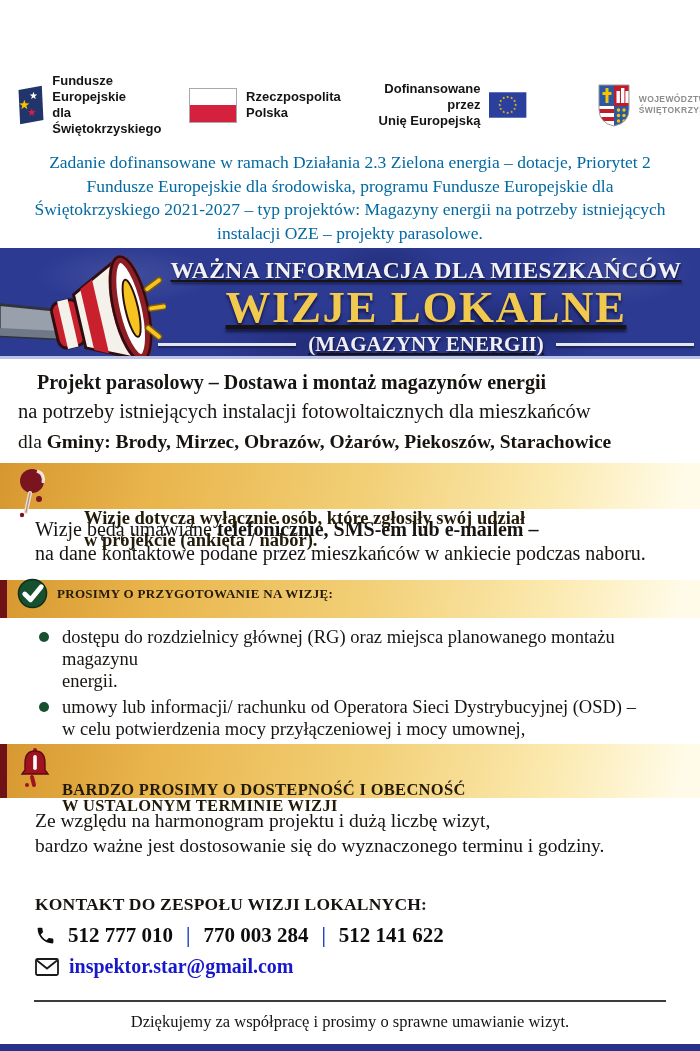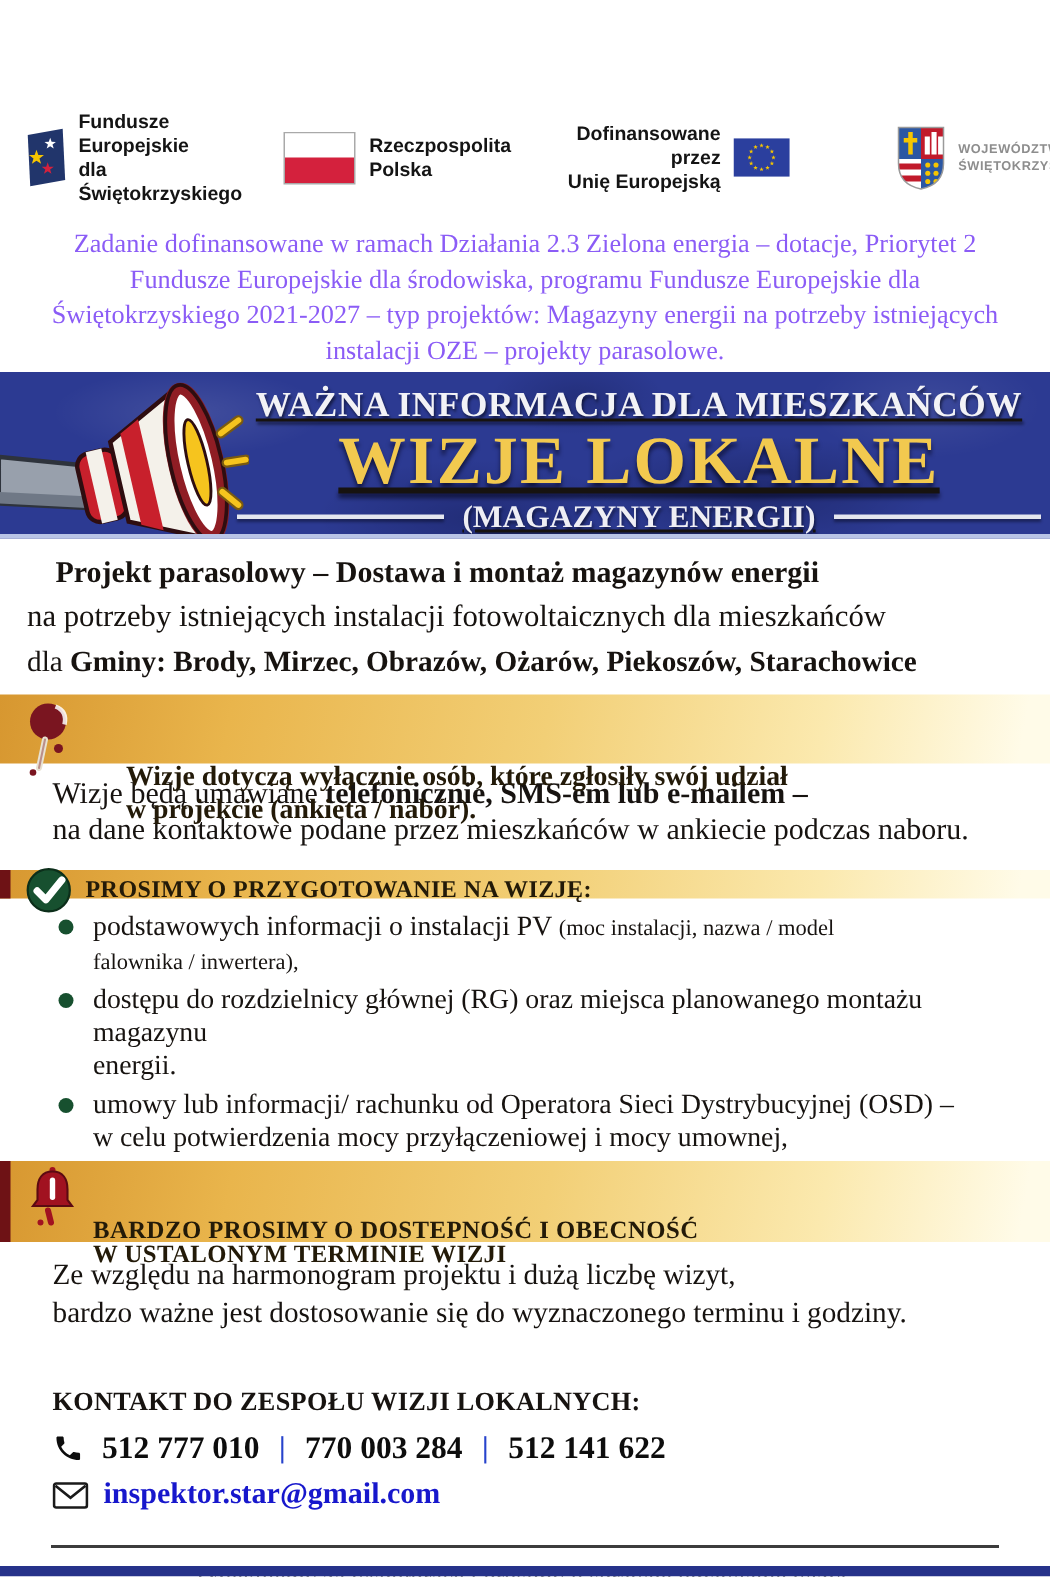--- a/index.html
+++ b/index.html
@@ -24,21 +24,21 @@
   .fin-group { margin-left:34px; }
   .flag-pl { width:48px; height:35px; border:1px solid #a9a9a9; }
   .flag-pl .w { height:50%; background:#ffffff; }
   .flag-pl .r { height:50%; background:#d4213d; }
   .hdr-divider { width:2px; height:58px; background:#4a4a4a; margin-left:40px; }
   .reg-group { margin-left:30px; }
   .reg-label { font-size:8.5px; font-weight:bold; color:#8d8d8d; letter-spacing:.4px; line-height:1.3; white-space:pre-line; margin-left:8px; }
   
   .intro {
     margin-top:11px; text-align:center; font-size:17.5px; line-height:23.5px;
-    white-space:pre-line; color:#8b5cf6;
+    white-space:pre-line; color:#0369a1;
   }
   
   .banner {
     position:relative; margin-top:3px; height:111px; overflow:hidden;
     background-color:#2c3a92;
     background-image:
       radial-gradient(ellipse 140px 45px at 18% 25%, rgba(255,255,255,.10), transparent 65%),
       radial-gradient(ellipse 180px 60px at 72% 75%, rgba(0,0,25,.28), transparent 65%),
       radial-gradient(ellipse 120px 55px at 88% 20%, rgba(255,255,255,.08), transparent 65%),
       radial-gradient(ellipse 160px 60px at 45% 90%, rgba(0,0,30,.22), transparent 65%),
@@ -73,21 +73,21 @@
     background:linear-gradient(100deg,#d79730 0%, #e9b54c 22%, #f2cf76 52%, #fbe9ae 78%, #fffbe8 97%);
     color:#231a08;
   }
   .band-redstrip::before {
     content:""; position:absolute; left:0; top:0; bottom:0; width:7px; background:#6e1215;
   }
   .band-pin { margin-top:6px; height:46px; padding:2px 0 0 84px; font-weight:bold; font-size:18.5px; line-height:21.5px; white-space:pre-line; }
   .pin-icon { position:absolute; left:15px; top:3px; width:36px; height:54px; }
   .para1 { margin-top:8px; padding-left:35px; font-size:20px; line-height:24px; }
   .para1 b { font-weight:bold; }
-  .band-check { margin-top:15px; height:19px; padding-left:57px; font-weight:bold; font-size:16px; line-height:28px; letter-spacing:.3px; }
+  .band-check { margin-top:15px; height:38px; padding-left:57px; font-weight:bold; font-size:13px; line-height:28px; letter-spacing:.3px; }
   .check-icon { position:absolute; left:17px; top:-2px; width:31px; height:31px; }
   .bullets { margin-top:8px; list-style:none; padding-left:39px; width:660px; }
   .bullets li { position:relative; padding-left:23px; font-size:18.5px; line-height:22px; margin-bottom:3px; white-space:pre-line; }
   .bullets .dot { position:absolute; left:0; top:6px; width:10px; height:10px; border-radius:50%; background:#17502f; }
   .bullets .small { font-size:15px; }
   .band-bell { margin-top:0; height:54px; padding:4.5px 0 0 62px; font-weight:bold; font-size:16.5px; line-height:16.5px; letter-spacing:.3px; white-space:pre-line; }
   .bell-icon { position:absolute; left:20px; top:3px; width:30px; height:42px; }
   .para2 { margin-top:11px; padding-left:35px; font-size:19.5px; line-height:24.5px; white-space:pre-line; }
   
   .contact { margin-top:36px; padding-left:35px; }
@@ -250,22 +250,20 @@
 <div class="band band-redstrip band-check">
   <svg class="check-icon" viewBox="0 0 32 32">
     <circle cx="16" cy="16" r="14.5" fill="#17502f"></circle>
     <circle cx="16" cy="16" r="14.5" fill="none" stroke="#0c2e1a" stroke-width="1.5"></circle>
     <polyline points="8,16.5 14,22.5 25,9" fill="none" stroke="#ffffff" stroke-width="5" stroke-linecap="round" stroke-linejoin="round"></polyline>
   </svg>
   <div>PROSIMY O PRZYGOTOWANIE NA WIZJĘ:</div>
 </div>
 
 <ul class="bullets">
-  <li><span class="dot"></span><span>podstawowych informacji o instalacji PV </span><span class="small">(moc instalacji, nazwa / model
-falownika / inwertera),</span></li>
   <li><span class="dot"></span><span>dostępu do rozdzielnicy głównej (RG) oraz miejsca planowanego montażu magazynu
 energii.</span><span class="small"></span></li>
   <li><span class="dot"></span><span>umowy lub informacji/ rachunku od Operatora Sieci Dystrybucyjnej (OSD) –
 w celu potwierdzenia mocy przyłączeniowej i mocy umownej,</span><span class="small"></span></li>
 </ul>
 
 <div class="band band-redstrip band-bell">
   <svg class="bell-icon" viewBox="0 0 30 42">
     <rect x="13" y="1" width="4" height="5" rx="2" fill="#a11220"></rect>
     <path d="M15,4 C8,4 5,9 5,16 L5,23 L2,27 L28,27 L25,23 L25,16 C25,9 22,4 15,4 Z" fill="#a11220" stroke="#5c0a12" stroke-width="1.4"></path>

